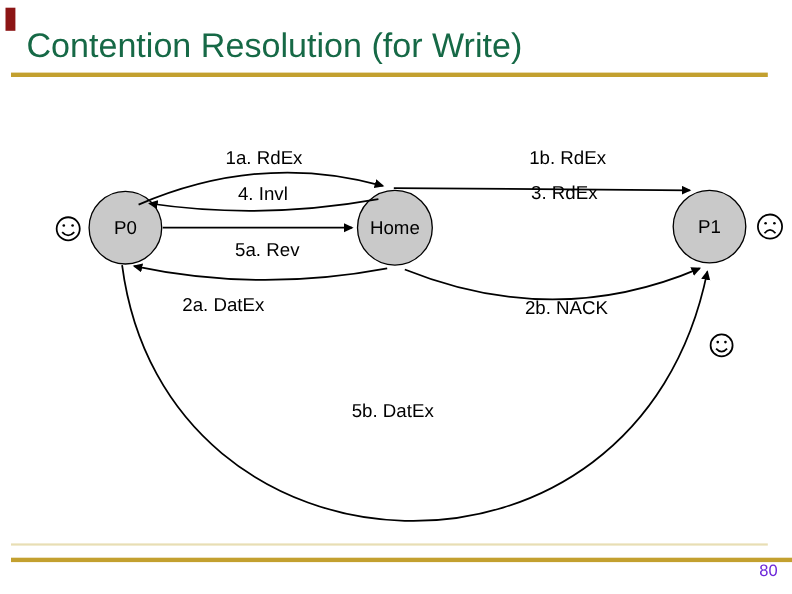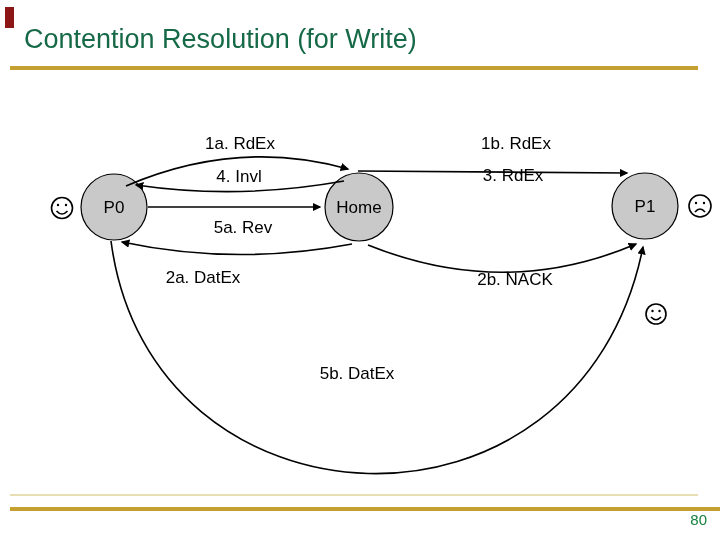--- a/index.html
+++ b/index.html
@@ -5,37 +5,37 @@
   html,body{margin:0;padding:0;background:#fff;}
   .slide{
     position:relative;width:720px;height:540px;background:#ffffff;
     font-family:"Liberation Sans", sans-serif;overflow:hidden;
   }
   .accent-square{
     position:absolute;left:5px;top:7px;width:9px;height:21px;background:#8C1515;
   }
   .slide-title{
     position:absolute;left:24px;top:24px;width:670px;
-    font-size:27px;font-weight:400;color:#166946;white-space:nowrap;
+    font-size:31px;font-weight:400;color:#166946;white-space:nowrap;
   }
   .title-rule{
     position:absolute;left:10px;top:66px;width:688px;height:4px;background:#C3A02F;
   }
   .diagram-svg{position:absolute;left:0;top:0;width:720px;height:540px;}
   .diagram-svg text{
     font-family:"Liberation Sans", sans-serif;font-size:17px;fill:#000;
   }
   .footer-rule-thin{
     position:absolute;left:10px;top:494px;width:688px;height:2px;background:#E8DEB4;
   }
   .footer-rule-thick{
     position:absolute;left:10px;top:507px;width:710px;height:4px;background:#C3A02F;
   }
   .page-number{
-    position:absolute;top:511px;right:13px;font-size:15px;color:#15803d;
+    position:absolute;top:511px;right:13px;font-size:15px;color:#6d28d9;
   }
 </style>
 </head>
 <body>
 
 <div class="slide">
 
   <div class="accent-square"></div>
 
   <div class="slide-title">Contention Resolution (for Write)</div>

